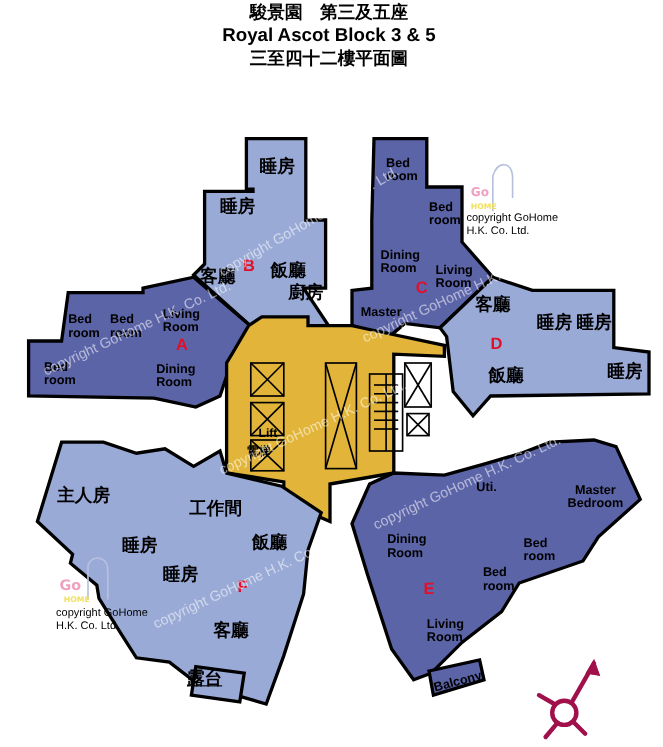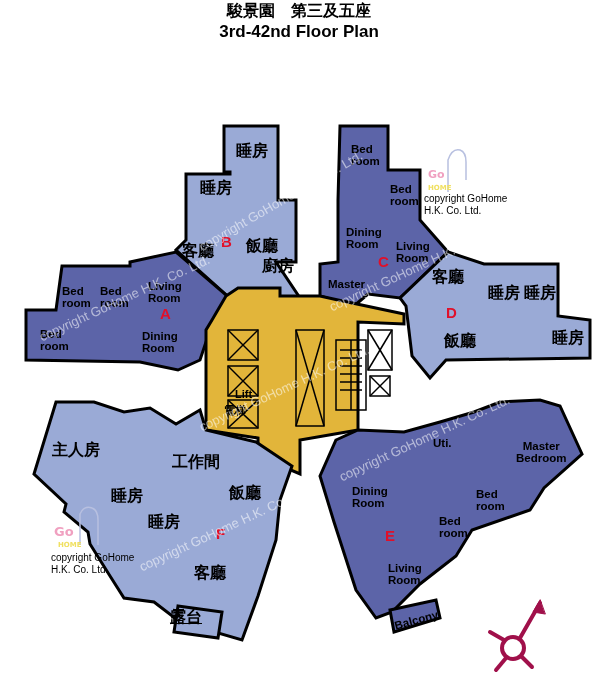--- a/index.html
+++ b/index.html
@@ -12,21 +12,22 @@
   .lbl.zh{font-family:"DejaVu Sans",sans-serif;font-size:16px;}
   .unit{position:absolute;font-weight:bold;font-size:15px;color:#e0102a;}
   .copy{position:absolute;font-size:10px;line-height:12px;color:#000;white-space:nowrap;}
   .wm{position:absolute;font-size:13px;color:rgba(255,255,255,0.55);white-space:nowrap;transform-origin:left center;pointer-events:none;}
 </style>
 </head>
 <body>
 
 <div class="header">
   <div class="zh">駿景園　第三及五座</div>
-  <div>3rd-42nd Floor Plan</div>
+  <div>Royal Ascot  Block 3 &amp; 5</div>
+  <div class="zh">三至四十二樓平面圖</div>
 </div>
 
 <svg id="plan" width="603" height="679" viewBox="0 0 603 679">
   <g stroke="#000" stroke-width="3" stroke-linejoin="miter">
 
     <polygon fill="#9aaad6" points="224,126 278,126 278,200 296,200 296,262 276,262 300,298 236,298 232,300 176,250 186,240 186,174 230,174 230,172 224,172"></polygon>
 
     <polygon fill="#5c64a8" points="62,266 130,266 130,262 176,252 232,300 214,318 200,360 178,370 140,362 26,360 26,310 56,310"></polygon>
 
     <polygon fill="#5c64a8" points="340,126 388,126 388,170 420,170 420,220 448,252 400,298 368,294 354,306 320,296 320,264 338,262 338,200"></polygon>

